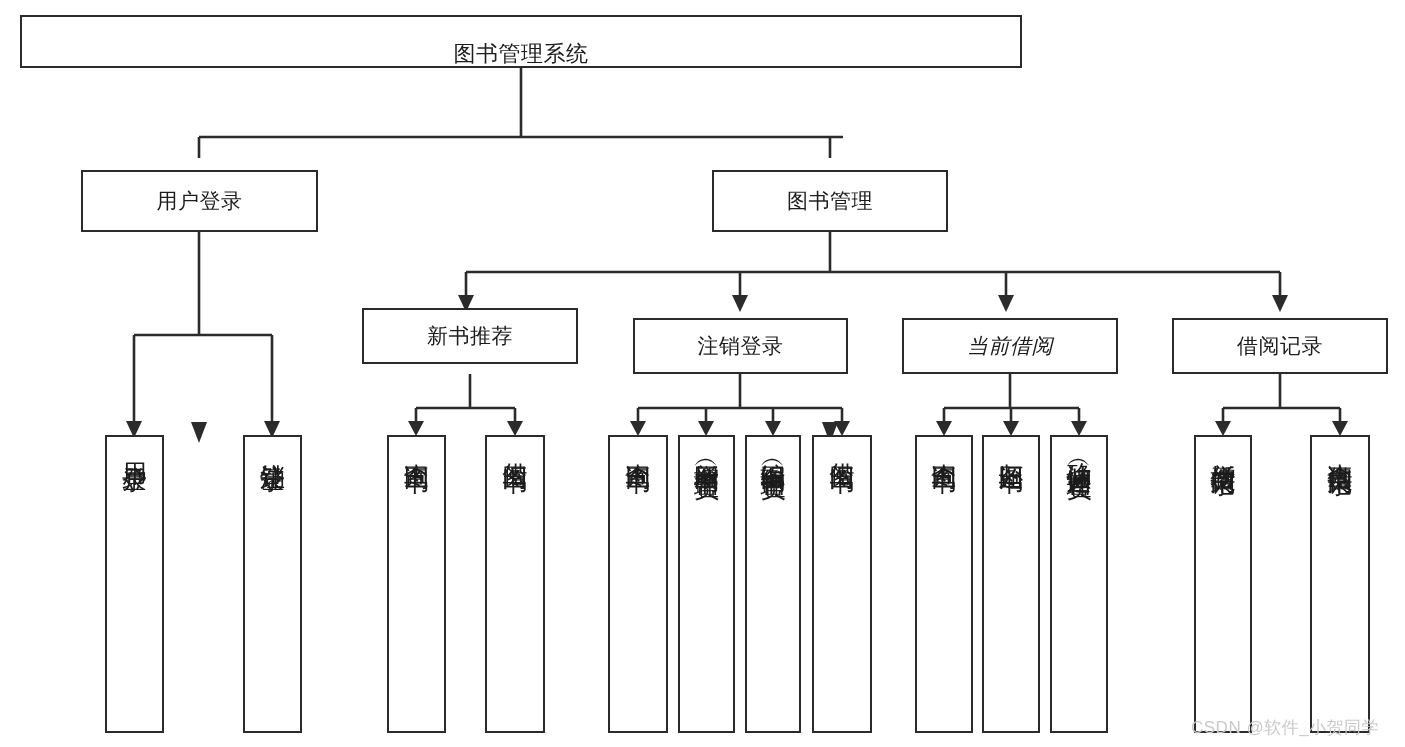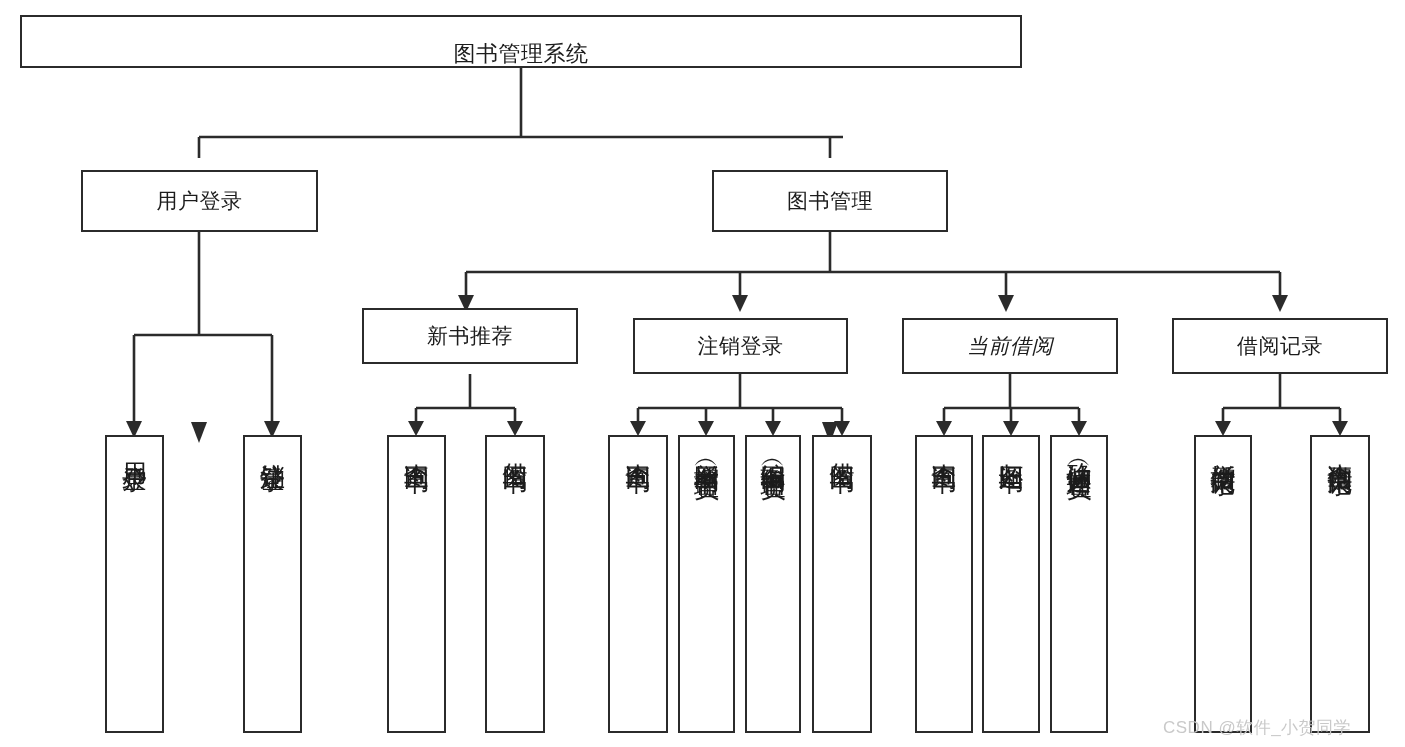--- a/index.html
+++ b/index.html
@@ -204,15 +204,15 @@
   <div class="node-box node-v" style="left:1050px; top:435px; width:58px; height:298px;">
     <span class="node-label">确认归还（管理员）</span>
   </div>
   <div class="node-box node-v" style="left:1194px; top:435px; width:58px; height:298px;">
     <span class="node-label">新增借阅记录</span>
   </div>
   <div class="node-box node-v" style="left:1310px; top:435px; width:60px; height:298px;">
     <span class="node-label">查询借阅记录</span>
   </div>
 
-  <div class="watermark" style="left:1163px; top:716px;">CSDN @软件_小贺同学</div>
+  <div class="watermark" style="left:1191px; top:716px;">CSDN @软件_小贺同学</div>
 
 </div>
 
 </body></html>

